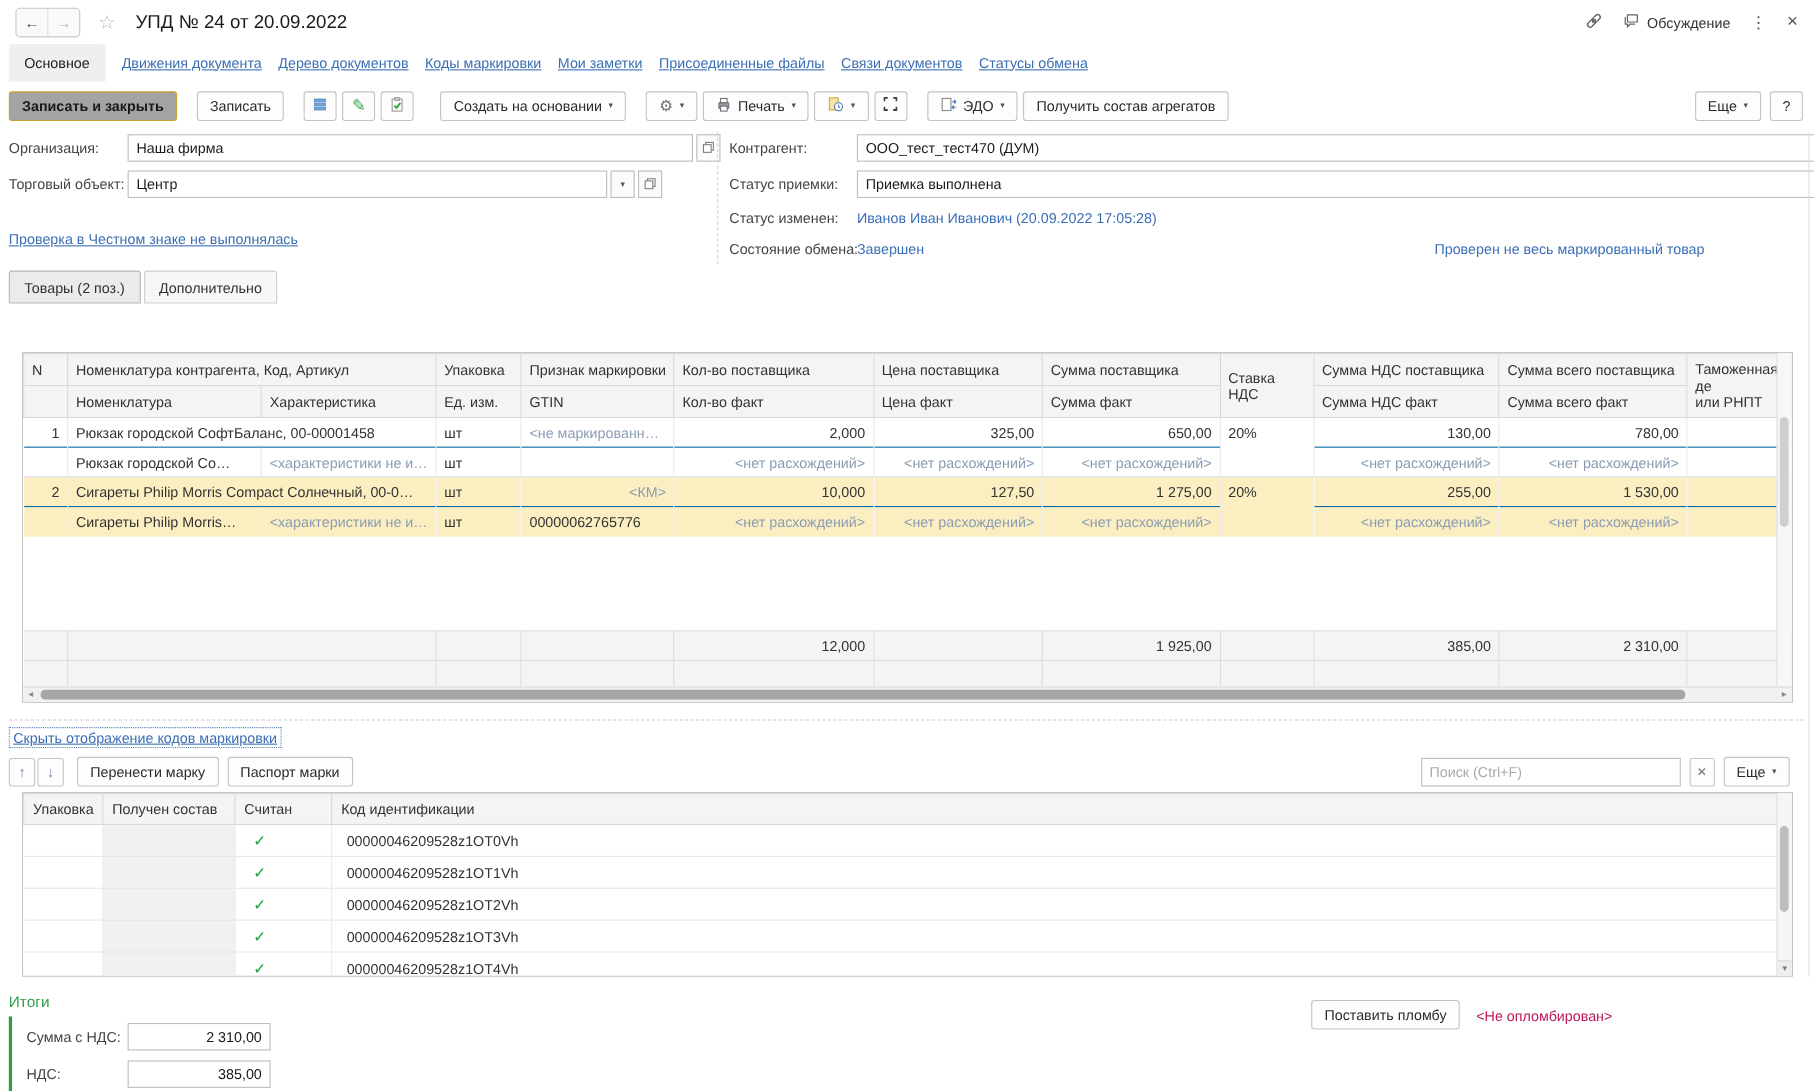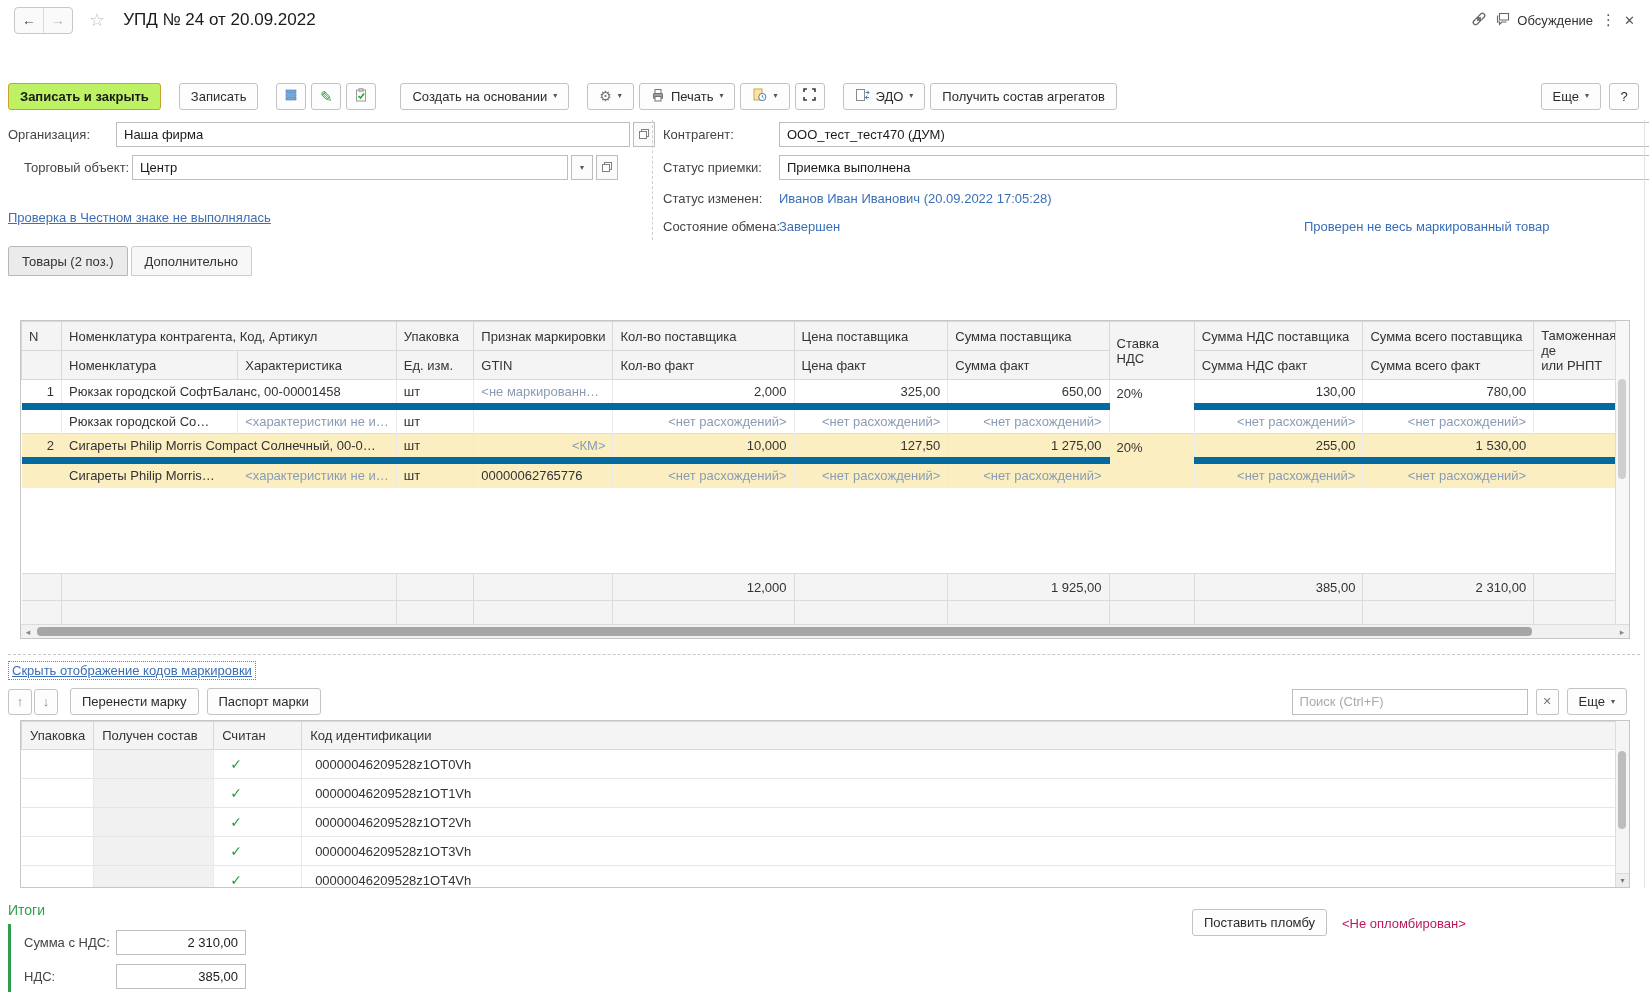--- a/index.html
+++ b/index.html
@@ -7,39 +7,39 @@
        font-family:"Liberation Sans","DejaVu Sans",sans-serif;font-size:13px;color:#333}
 
   
   .titlebar{position:absolute;left:0;top:0;width:100%;height:40px;display:flex;align-items:center;
             padding:0 14px;box-sizing:border-box;gap:10px}
   .histpair{display:flex;border:1px solid #c8c8c8;border-radius:4px;overflow:hidden;background:#fafafa;height:25px}
   .histbtn{width:28px;display:flex;align-items:center;justify-content:center;font-size:14px;color:#444;cursor:pointer}
   .histbtn.fwd{border-left:1px solid #dcdcdc;color:#b3b3b3}
   .star{font-size:18px;color:#bdbdbd;margin-left:6px}
   .doc-title{font-size:17px;color:#1a1a1a;margin-left:8px}
-  .title-right{margin-left:auto;display:flex;align-items:center;gap:8px;color:#555}
+  .title-right{margin-left:auto;display:flex;align-items:center;gap:18px;color:#555}
   .disc{display:flex;align-items:center;gap:6px;color:#333;cursor:pointer}
   .dots{font-size:15px;color:#555;cursor:pointer}
   .closex{font-size:13px;color:#555;cursor:pointer}
 
   
   .navbar{position:absolute;left:0;top:40px;width:100%;height:34px;display:flex;align-items:center;
           padding:0 8px;box-sizing:border-box;gap:15px}
   .main-tab{background:#efefef;border-radius:4px 4px 0 0;padding:0 14px;color:#222;height:34px;
             display:flex;align-items:center}
   .navlink{color:#3b6fb5;text-decoration:underline;cursor:pointer;white-space:nowrap}
 
   
   .toolbar{position:absolute;left:0;top:78px;width:100%;height:36px;display:flex;align-items:center;
            padding:0 8px;box-sizing:border-box;gap:5px}
   .btn{display:inline-flex;align-items:center;justify-content:center;gap:6px;height:27px;padding:0 11px;
        background:#fdfdfd;border:1px solid #c3c3c3;border-radius:3px;color:#2b2b2b;cursor:pointer;
        box-sizing:border-box;white-space:nowrap}
-  .btn.primary{background:#bef264;border-color:#c7a42c;font-weight:700;color:#1a1a1a}
+  .btn.primary{background:#a3a3a3;border-color:#c7a42c;font-weight:700;color:#1a1a1a}
   .btn.icon{width:30px;padding:0}
   .caret{font-size:8px;color:#555;line-height:1}
   .sp8{width:8px}.sp14{width:14px}
   .help-group{margin-left:auto;display:flex;gap:8px;padding-right:2px}
   .glyph-green{color:#2f9e44;font-size:15px;line-height:1}
   .glyph-gear{color:#707070;font-size:14px;line-height:1}
 
   
   .formzone{position:absolute;left:0;top:118px;width:100%;height:128px}
   .fl{position:absolute;display:flex;align-items:center}
@@ -64,21 +64,21 @@
   
   .goods{position:absolute;left:20px;top:320px;width:1610px;height:319px;border:1px solid #c6c6c6;
          box-sizing:border-box;overflow:hidden;background:#fff}
   .goods table{border-collapse:collapse;table-layout:fixed}
   .goods th{background:#f4f4f4;border:1px solid #d8d8d8;font-weight:400;text-align:left;
             padding:0 7px;height:28px;color:#333;overflow:hidden;white-space:nowrap}
   .goods th.wrap{white-space:normal;line-height:15px}
   .goods td{padding:0 7px;height:27px;border-left:1px solid #eaeaea;vertical-align:middle;overflow:hidden;white-space:nowrap;box-sizing:border-box}
   .goods td:first-child{border-left:none}
   .goods tr.ra td{border-top:1px solid #dcdcdc}
-  .goods tr.rb td{border-top:7px solid #0369a1}
+  .goods tr.rb td{border-top:1px solid #0369a1}
   .num{text-align:right}
   .ph{color:#8a9cb3}
   tr.hl td{background:#fbefc2}
   td.sel{background:#f5db8b}
   tr.gapr td{height:86px;border:none;background:#fff}
   tr.tot td,tr.emptyg td{background:#f4f4f4;border:1px solid #dbdbdb;height:27px}
   .gvscroll{position:absolute;top:0;right:0;width:13px;height:304px;background:#f7f7f7;border-left:1px solid #dcdcdc}
   .gvthumb{position:absolute;top:58px;left:2px;width:8px;height:100px;background:#cfcfcf;border-radius:4px}
   .ghscroll{position:absolute;left:0;bottom:0;width:100%;height:13px;background:#f1f1f1;border-top:1px solid #dcdcdc;
             display:flex;align-items:center}
@@ -145,20 +145,30 @@
             <path d="M2.5 4.5 v6.5 h2 v2.3 l2.3 -2.3 h4.7"></path>
           </svg>
         </span>
         <span>Обсуждение</span>
       </span>
       <span class="dots">⋮</span>
       <span class="closex">✕</span>
     </div>
   </div>
 
+  <div class="navbar">
+    <div class="main-tab">Основное</div>
+    <span class="navlink">Движения документа</span>
+    <span class="navlink">Дерево документов</span>
+    <span class="navlink">Коды маркировки</span>
+    <span class="navlink">Мои заметки</span>
+    <span class="navlink">Присоединенные файлы</span>
+    <span class="navlink">Связи документов</span>
+    <span class="navlink">Статусы обмена</span>
+  </div>
 
   <div class="toolbar">
     <div class="btn primary">Записать и закрыть</div>
     <div class="sp8"></div>
     <div class="btn">Записать</div>
     <div class="sp8"></div>
     <div class="btn icon">
       <span>
         <svg width="14" height="14" viewBox="0 0 14 14">
           <rect x="2" y="2" width="10" height="2.6" fill="#6fa8dc" stroke="#4a78b8" stroke-width="0.6"></rect>
@@ -246,21 +256,21 @@
     <div class="fl" style="left:8px;top:4px">
       <span class="flabel" style="width:108px">Организация:</span>
       <div class="field" style="width:514px">Наша фирма</div>
       <span class="minibtn">
         <svg width="12" height="13" viewBox="0 0 12 13">
             <rect x="3.5" y="1.5" width="7" height="7" fill="#fff" stroke="#808080"></rect>
             <rect x="1.5" y="3.5" width="7" height="7" fill="#fff" stroke="#808080"></rect>
           </svg>
       </span>
     </div>
-    <div class="fl" style="left:24px;top:37px">
+    <div class="fl" style="left:8px;top:37px">
       <span class="flabel" style="width:108px">Торговый объект:</span>
       <div class="field" style="width:436px">Центр</div>
       <span class="minibtn">
           <span class="caret">▾</span>
         </span>
       <span class="minibtn">
         <svg width="12" height="13" viewBox="0 0 12 13">
             <rect x="3.5" y="1.5" width="7" height="7" fill="#fff" stroke="#808080"></rect>
             <rect x="1.5" y="3.5" width="7" height="7" fill="#fff" stroke="#808080"></rect>
           </svg>

